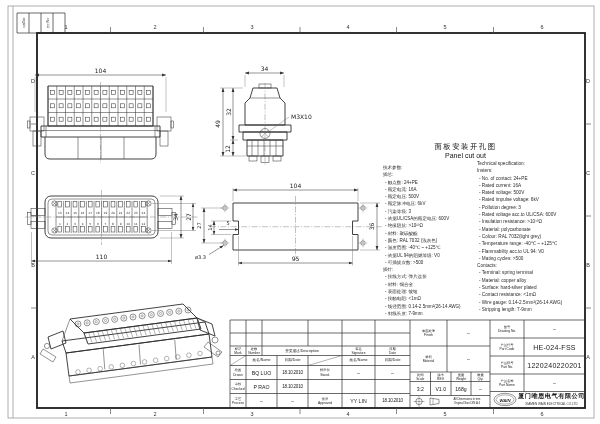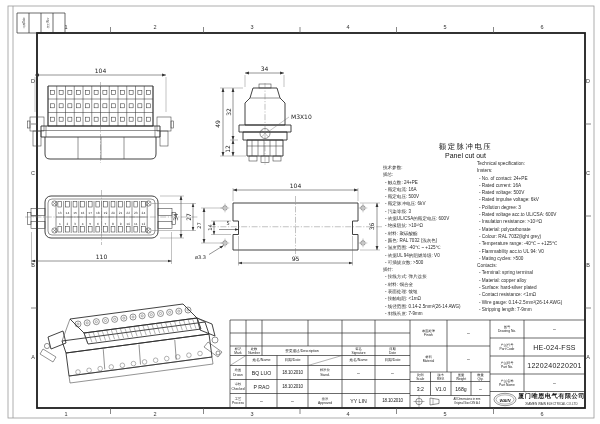--- a/index.html
+++ b/index.html
@@ -487,21 +487,21 @@
       <line class="ol3" x1="433" y1="398.5" x2="433" y2="404.5"></line>
     </g>
 
     <g>
       <ellipse class="ol2" cx="505" cy="399.5" rx="11" ry="6.2"></ellipse>
       <ellipse class="ol3" cx="505" cy="399.5" rx="9" ry="4.6"></ellipse>
       <text class="logo-t" x="505" y="401.5">WAIN</text>
     </g>
   </svg>
 
-  <div class="cap cap-zh">额定脉冲电压</div>
+  <div class="cap cap-zh">面板安装开孔图</div>
   <div class="cap cap-en">Panel cut out</div>
 
   <div id="spec-zh">
       <div class="spec-line">技术参数:</div>
       <div class="spec-line">插芯:</div>
       <div class="spec-line ind">- 触点数: 24+PE</div>
       <div class="spec-line ind">- 额定电流: 16A</div>
       <div class="spec-line ind">- 额定电压: 500V</div>
       <div class="spec-line ind">- 额定脉冲电压: 6kV</div>
       <div class="spec-line ind">- 污染等级: 3</div>

